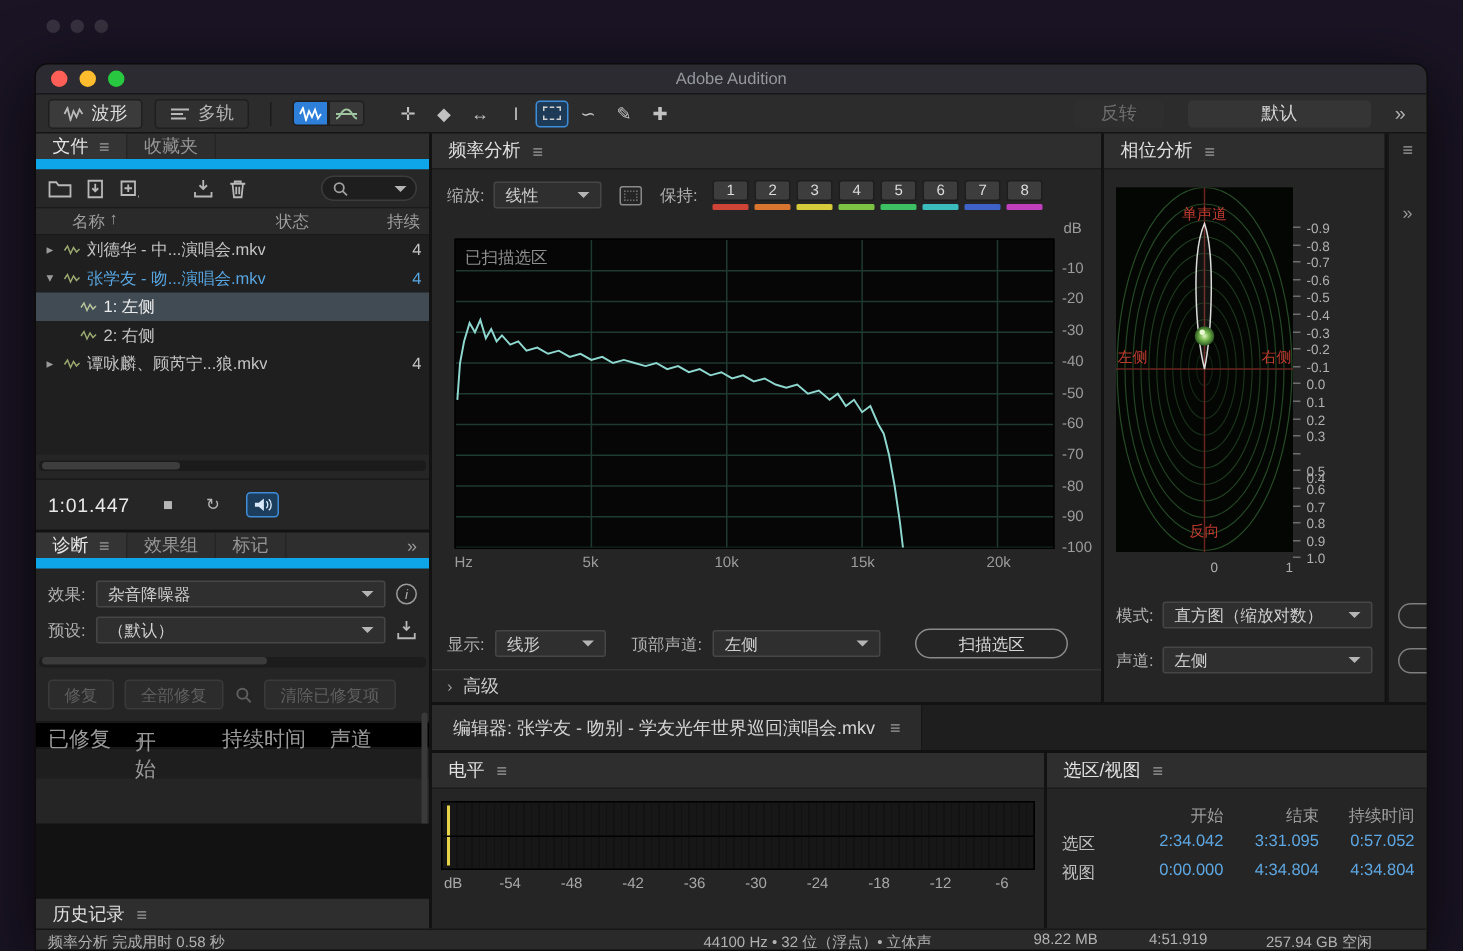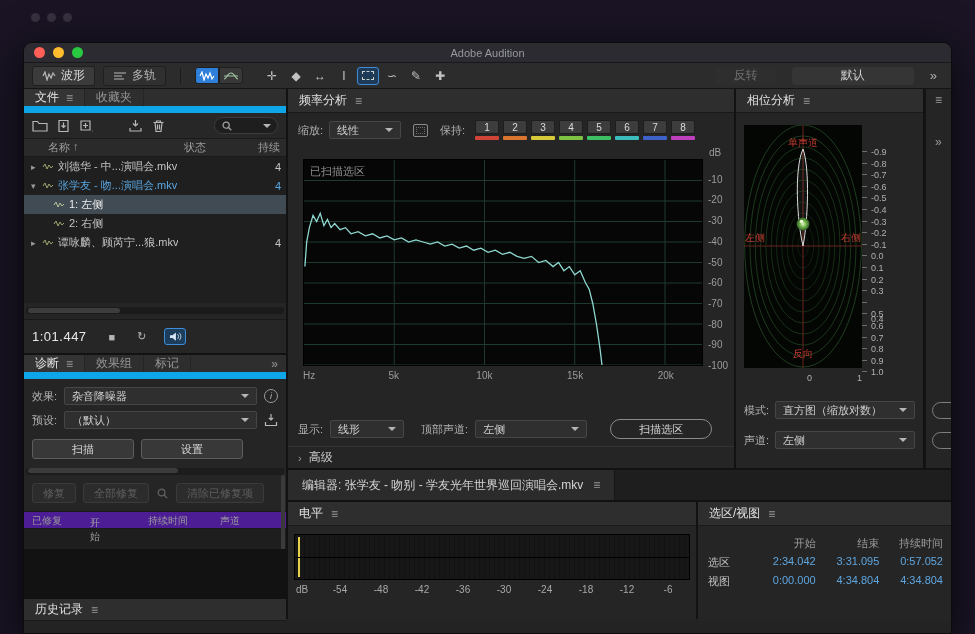--- a/index.html
+++ b/index.html
@@ -93,21 +93,21 @@
   .ticon { color:#b5b5b5; font-size:11px; margin-left:22px; display:flex; align-items:center; }
   .ticon.spk { background:#1d3d5c; border:1px solid #3f8cd9; border-radius:3px; padding:2px 3px; margin-left:18px; }
 
   
   .drow { display:flex; align-items:center; gap:7px; padding:0 8px; }
   .drow.m1 { margin-top:8px; } .drow.m2 { margin-top:6px; } .drow.m3 { margin-top:10px; }
   .info { width:14px; height:14px; border-radius:50%; border:1px solid #9a9a9a; color:#b8b8b8; font-size:9px; font-style:italic; display:flex; align-items:center; justify-content:center; flex:none; }
   .saveic { display:flex; flex:none; }
   .hscroll2 { margin:9px 2px 0; height:7px; background:#1c1c1c; border-radius:3px; }
   .hscroll2 i { display:block; width:150px; height:5px; margin:1px 0 0 2px; background:#3b3b3b; border-radius:3px; }
-  .dcols { margin-top:8px; height:18px; background:#4c1d95; border-top:1px solid #1a1a1a; border-bottom:1px solid #1a1a1a; position:relative; font-size:10px; color:#9a9a9a; }
+  .dcols { margin-top:8px; height:18px; background:#000000; border-top:1px solid #1a1a1a; border-bottom:1px solid #1a1a1a; position:relative; font-size:14px; color:#9a9a9a; }
   .dcols span { position:absolute; top:2px; }
   .dc1{left:8px} .dc2{left:66px} .dc3{left:124px} .dc4{left:196px}
   .dwell { height:20px; background:#1e1e1e; }
   .dresult { margin:9px 8px 0; font-size:11px; color:#b8b8b8; }
   .vscroll { position:absolute; right:1px; top:120px; width:4px; height:92px; background:#3a3a3a; border-radius:2px; }
 
   
   .fctrl { position:absolute; left:0; right:0; top:28px; height:26px; display:flex; align-items:center; gap:6px; padding:0 10px; }
   .sqicon { width:15px; height:13px; border:1px solid #8a8a8a; border-radius:2px; margin:0 6px; position:relative; }
   .sqicon::after { content:""; position:absolute; inset:2px; border:1px dotted #6a6a6a; }
@@ -385,24 +385,20 @@
         <span class="lbl">预设:</span>
         <span class="dd grow">
           <span>（默认）</span>
           <i class="caret"></i>
         </span>
         <span class="saveic">
           <svg class="lin" width="14" height="14" viewBox="0 0 14 14">
               <path d="M7 1v6 M4.8 4.8L7 7l2.2-2.2 M1.5 9v3.5h11V9"></path>
             </svg>
         </span>
-      </div>
-      <div class="drow m3">
-        <button class="btn" style="width:102px">扫描</button>
-        <button class="btn" style="width:102px">设置</button>
       </div>
       <div class="hscroll2">
           <i></i>
         </div>
       <div class="drow m1">
         <button class="btn dis">修复</button>
         <button class="btn dis">全部修复</button>
         <span style="display:flex">
           <svg width="13" height="13" viewBox="0 0 14 14" fill="none" stroke="#5f5f5f" stroke-width="1.4">
               <circle cx="6" cy="6" r="3.6"></circle>
@@ -692,13 +688,20 @@
         <span class="v">0:57.052</span>
 
         <span class="rl">视图</span>
         <span class="v">0:00.000</span>
         <span class="v">4:34.804</span>
         <span class="v">4:34.804</span>
       </div>
     </section>
   </div>
 
+  <div class="statusbar">
+    <span class="sb-left">频率分析 完成用时 0.58 秒</span>
+    <span class="sb-format">44100 Hz • 32 位（浮点）• 立体声</span>
+    <span class="sb-size">98.22 MB</span>
+    <span class="sb-len">4:51.919</span>
+    <span class="sb-free">257.94 GB 空闲</span>
+  </div>
 </div>
 
 </body></html>

